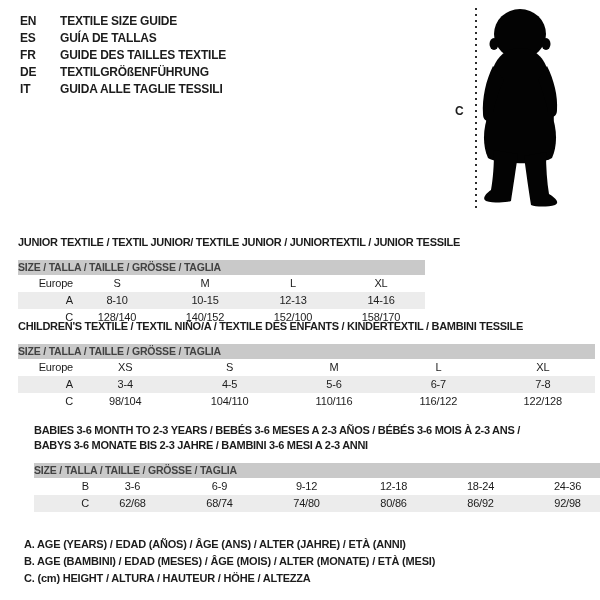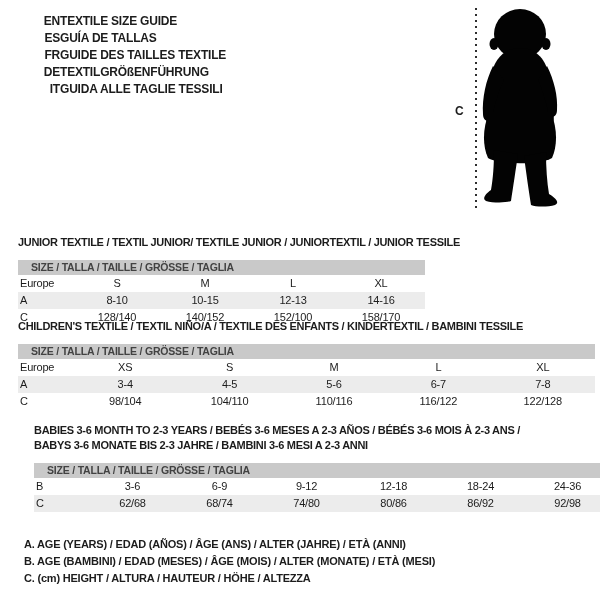--- a/index.html
+++ b/index.html
@@ -3,41 +3,41 @@
 <meta charset="utf-8">
 <style>
   html,body{margin:0;padding:0;background:#fff;}
   .page{
     position:relative;width:600px;height:600px;background:#ffffff;overflow:hidden;
     font-family:"Liberation Sans",sans-serif;color:#1c1c1c;
   }
   
   .langs{position:absolute;left:20px;top:12px;}
   .lang-row{display:flex;height:17px;align-items:center;font-weight:bold;font-size:12px;letter-spacing:-0.2px;}
-  .lang-code{width:40px;text-align:right;}
+  .lang-code{width:40px;}
   
   .dotline{
     position:absolute;left:475px;top:8px;width:2px;height:200px;
     background:repeating-linear-gradient(to bottom, var(--line-col,#2e2e2e) 0 2px, transparent 2px 6px);
   }
   .c-label{position:absolute;left:455px;top:104px;font-size:12px;font-weight:bold;}
   .baby{position:absolute;left:481px;top:6px;width:92px;height:204px;fill:var(--sil-col,#030303);}
   
   .section{position:absolute;left:18px;}
   .sec1{top:215px;width:407px;margin-top:20px;}
   .sec2{top:319px;width:577px;}
   .sec3{top:423px;width:577px;margin-left:16px;}
   .sec-title{font-weight:bold;font-size:11px;line-height:15px;letter-spacing:-0.3px;white-space:nowrap;margin-bottom:10px;}
   .size-bar{
     height:15px;background:var(--bar-gray,#c9c9c9);color:#424242;
-    font-weight:bold;font-size:10.5px;line-height:15px;padding-left:13px;letter-spacing:-0.2px;
+    font-weight:bold;font-size:10.5px;line-height:15px;padding-left:0;letter-spacing:-0.2px;
   }
   table.size-table{width:100%;border-collapse:collapse;table-layout:fixed;}
   table.size-table td{height:17px;padding:0;text-align:center;font-size:11px;line-height:17px;letter-spacing:-0.2px;}
-  table.size-table td.row-label{text-align:left;padding-left:2px;}
+  table.size-table td.row-label{text-align:right;padding-left:2px;}
   table.size-table col.col-first{width:55px;}
   table.size-table tr.shaded{background:var(--row-shade,#ececec);}
   
   .legend{position:absolute;left:24px;top:536px;}
   .legend-line{font-weight:bold;font-size:11px;line-height:17px;letter-spacing:-0.2px;white-space:nowrap;}
 </style>
 </head>
 <body>
 
 <div class="page">

